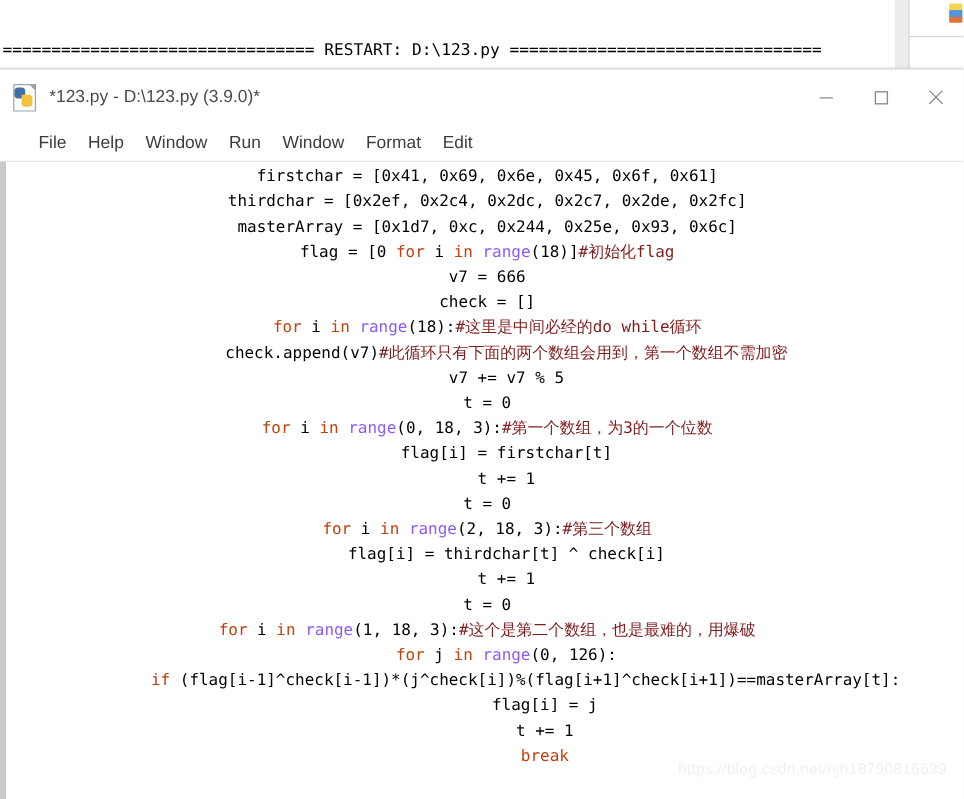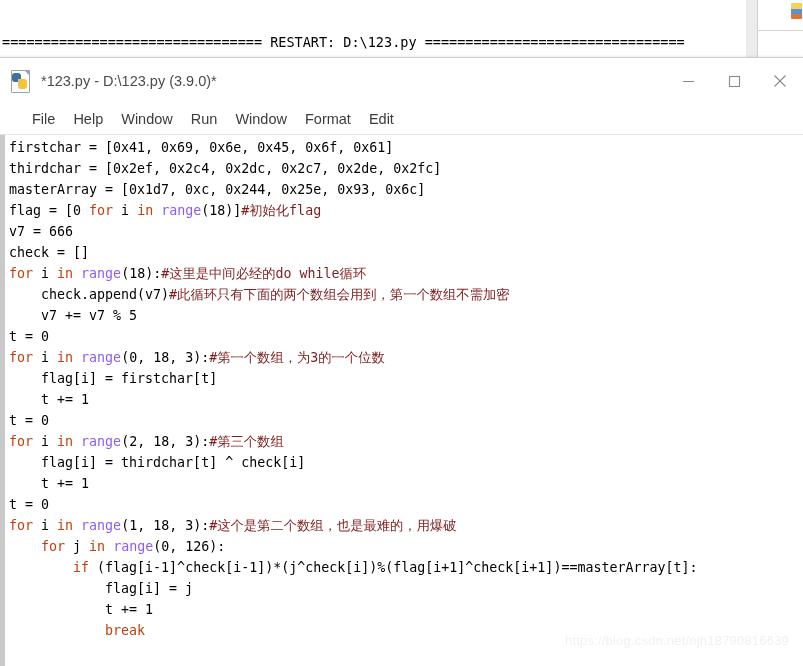--- a/index.html
+++ b/index.html
@@ -116,21 +116,21 @@
   #context-margin{
     position:absolute;left:0;top:0;width:5px;height:531px;
     background:#c9c9c9;
   }
   #code-text{
     position:absolute;left:9px;top:2px;right:0;
     font-family:"DejaVu Sans Mono","Liberation Mono",monospace;
     font-size:13.3px;line-height:21px;
     color:#000000;white-space:pre;
   }
-  .cl{height:21px;white-space:pre;}
+  .cl{height:21px;white-space:pre;text-align:center;}
   .kw{color:#c2410c;}        
   .bi{color:#8b5cf6;}        
   .cm{color:#7f1d1d;}        
   .st{color:#00a000;}
 
   #watermark{
     position:absolute;right:14px;bottom:18px;
     font-size:13px;color:#eef1f4;white-space:nowrap;
     font-family:"Liberation Sans",sans-serif;
     letter-spacing:.2px;

